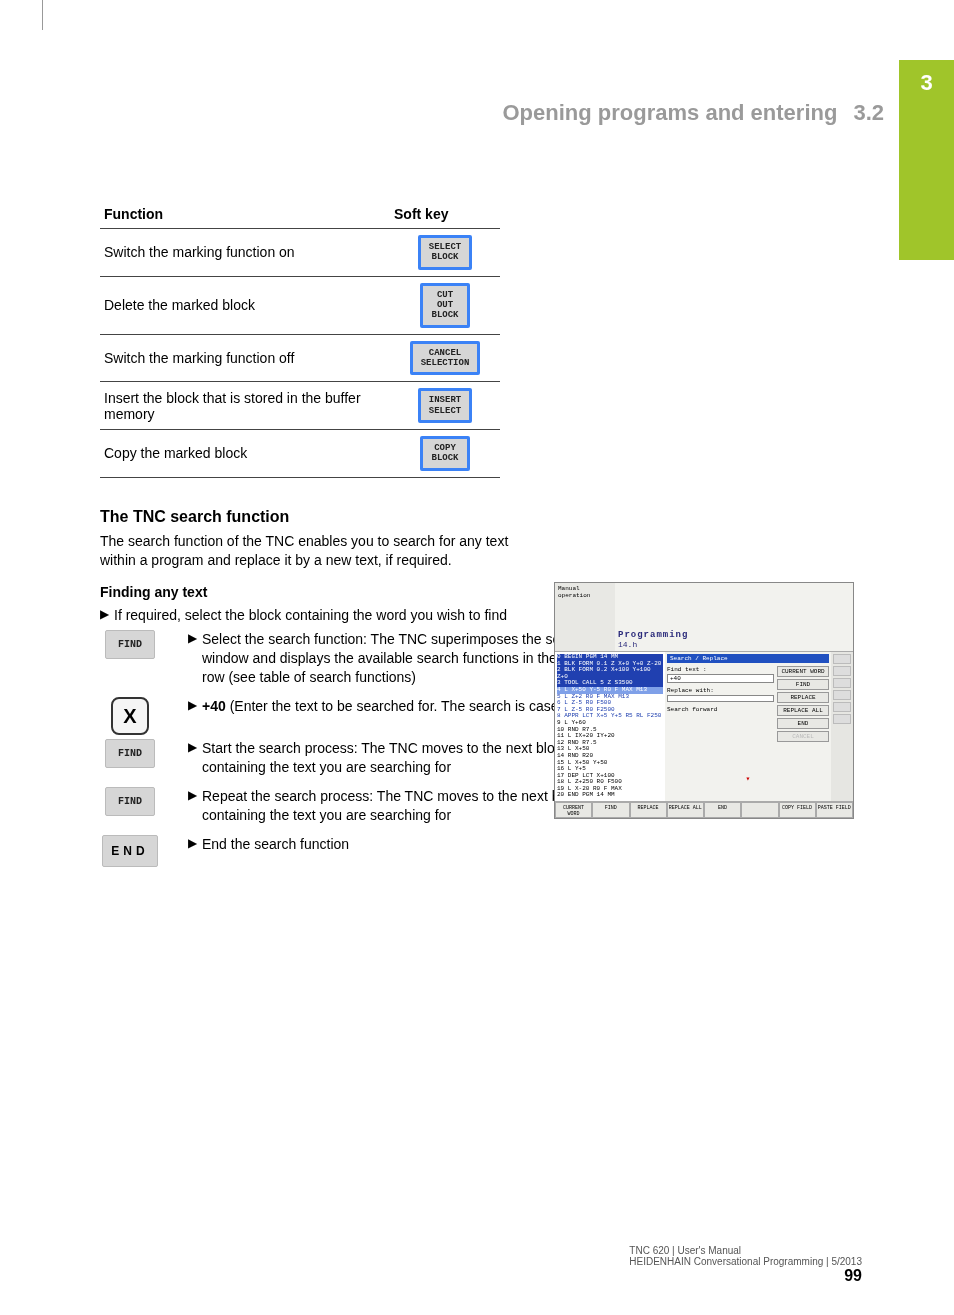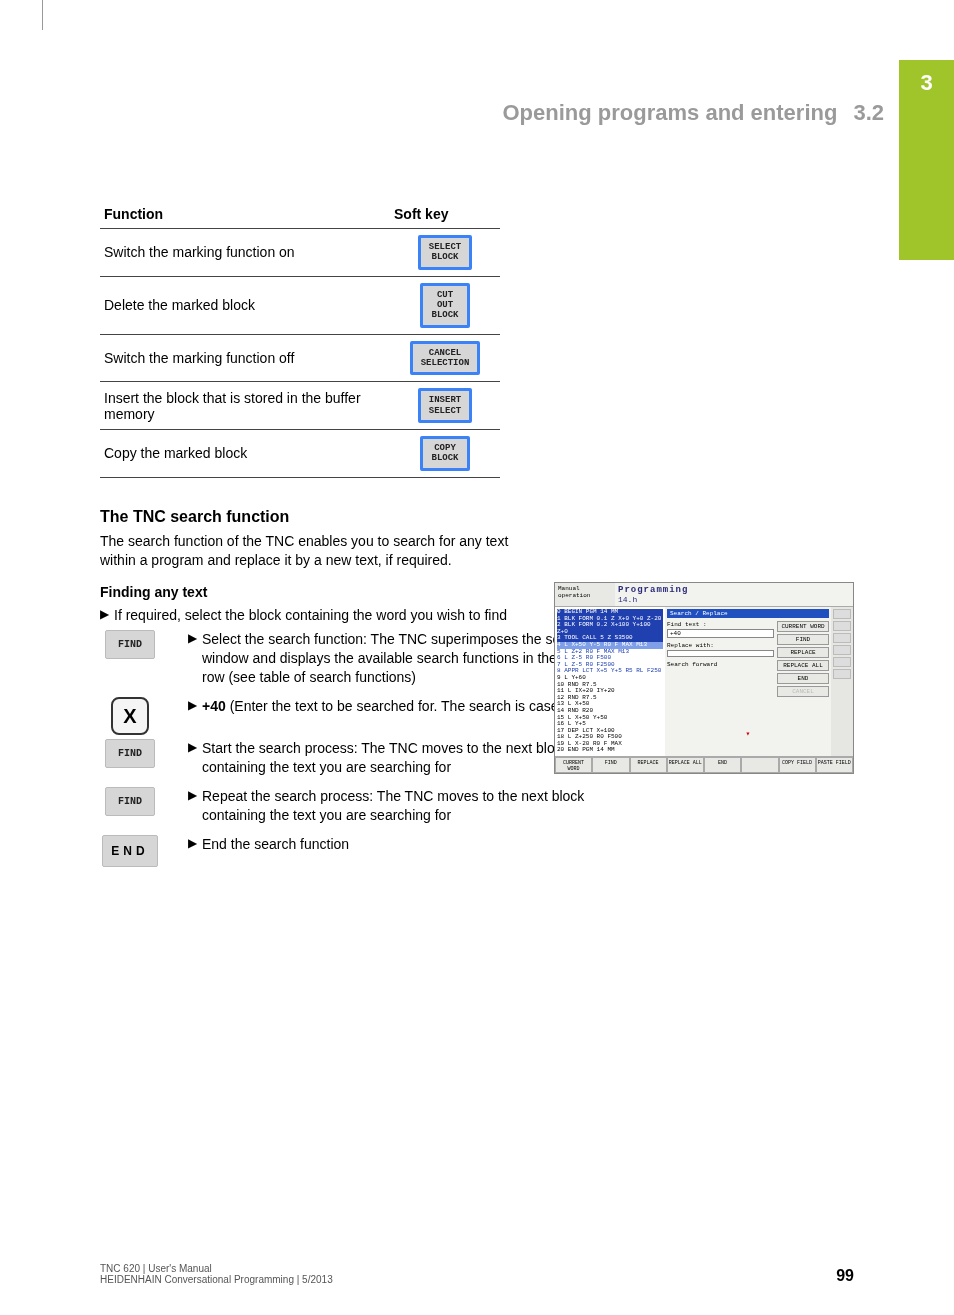--- a/index.html
+++ b/index.html
@@ -33,21 +33,21 @@
   .icon-col { width:60px; flex-shrink:0; margin-right:20px; display:flex; justify-content:center; }
   .btn-softkey { display:inline-block; background:#d6d6d6; color:#222; font-family:"Courier New",monospace; font-size:10px; font-weight:bold; padding:8px 10px; border:1px solid #bbb; border-radius:2px; text-align:center; min-width:50px; }
   .btn-axis { display:inline-block; width:38px; height:38px; border:2px solid #333; border-radius:8px; background:#f5f5f5; font-weight:bold; font-size:20px; text-align:center; line-height:34px; }
   .btn-end { display:inline-block; background:#d6d6d6; padding:8px 8px; border:1px solid #bbb; border-radius:2px; font-size:12px; font-weight:bold; letter-spacing:4px; font-family:Arial,sans-serif;}
 
   .substeps { flex:1; margin-left:8px; }
   .instr-row { display:flex; align-items:flex-start; margin-bottom:4px; }
 
   .screenshot-box { position:absolute; right:0; top:382px; width:300px; }
 
-  .footer { position:absolute; left:100px; right:100px; bottom:30px; display:flex; justify-content:space-between; align-items:flex-end; font-size:10px; color:#555; }
+  .footer { position:absolute; left:100px; right:92px; bottom:30px; display:flex; justify-content:space-between; align-items:flex-end; font-size:10px; color:#555;flex-direction:column; }
   .footer .pnum { font-weight:bold; font-size:16px; color:#000; }
 </style>
 </head>
 <body>
 
 <div class="page">
   <div class="left-margin-line"></div>
 
   <div class="side-tab">
     <div class="side-tab-num">3</div>
@@ -164,21 +164,21 @@
           <div class="step-text">End the search function</div>
         </div>
       </div>
     </div>
 
     <div class="screenshot-box">
       <div style="border:1px solid #888; background:#f2f2ee; font-size:6px; font-family:'Courier New',monospace;">
         <div style="display:flex; border-bottom:1px solid #aaa;">
           <div style="width:60px; padding:2px 3px; background:#e8e8e4;">Manual operation</div>
           <div style="flex:1; padding:2px 3px;">
-            <div style="color:#2a2a7a; font-weight:bold; font-size:9px; letter-spacing:1px;">Programming</div>
+            <div style="color:#2a2a7a; font-weight:bold; font-size:9px; letter-spacing:1px;margin-top:45px;">Programming</div>
             <div style="color:#2a2a7a; font-size:8px;">14.h</div>
           </div>
         </div>
         <div style="display:flex;">
           <div style="width:110px; background:#fff; padding:2px; line-height:1.1;">
             <div style="background:#2040b0; color:#fff;">0  BEGIN PGM 14 MM</div>
             <div style="background:#2040b0; color:#fff;">1  BLK FORM 0.1 Z X+0 Y+0 Z-20</div>
             <div style="background:#2040b0; color:#fff;">2  BLK FORM 0.2 X+100 Y+100 Z+0</div>
             <div style="background:#2040b0; color:#fff;">3  TOOL CALL 5 Z S3500</div>
             <div style="background:#7fa0e8; color:#fff;">4  L X+50 Y-5 R0 F MAX M13</div>

